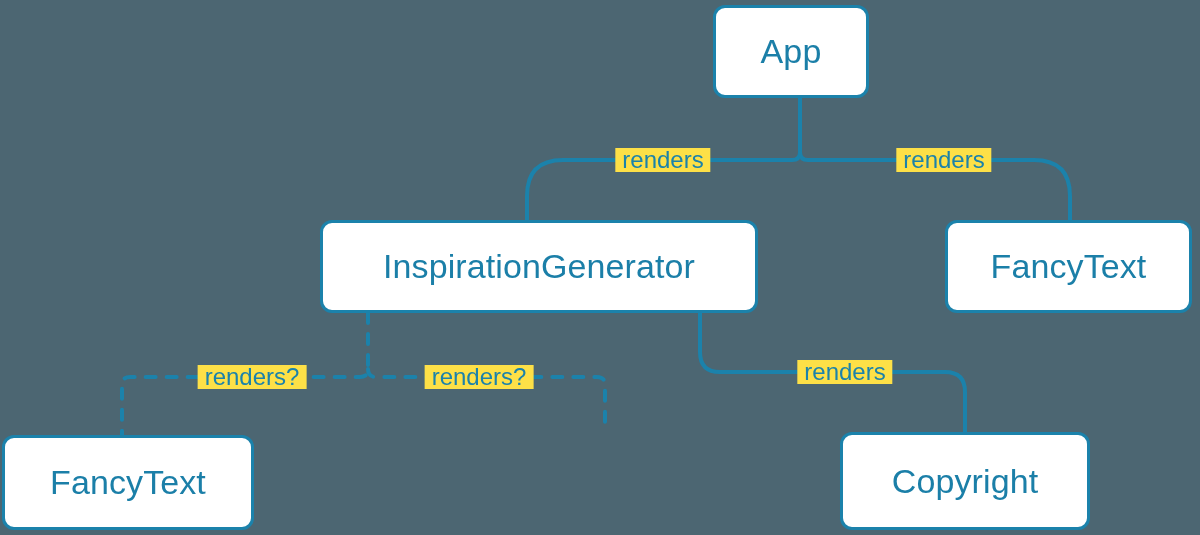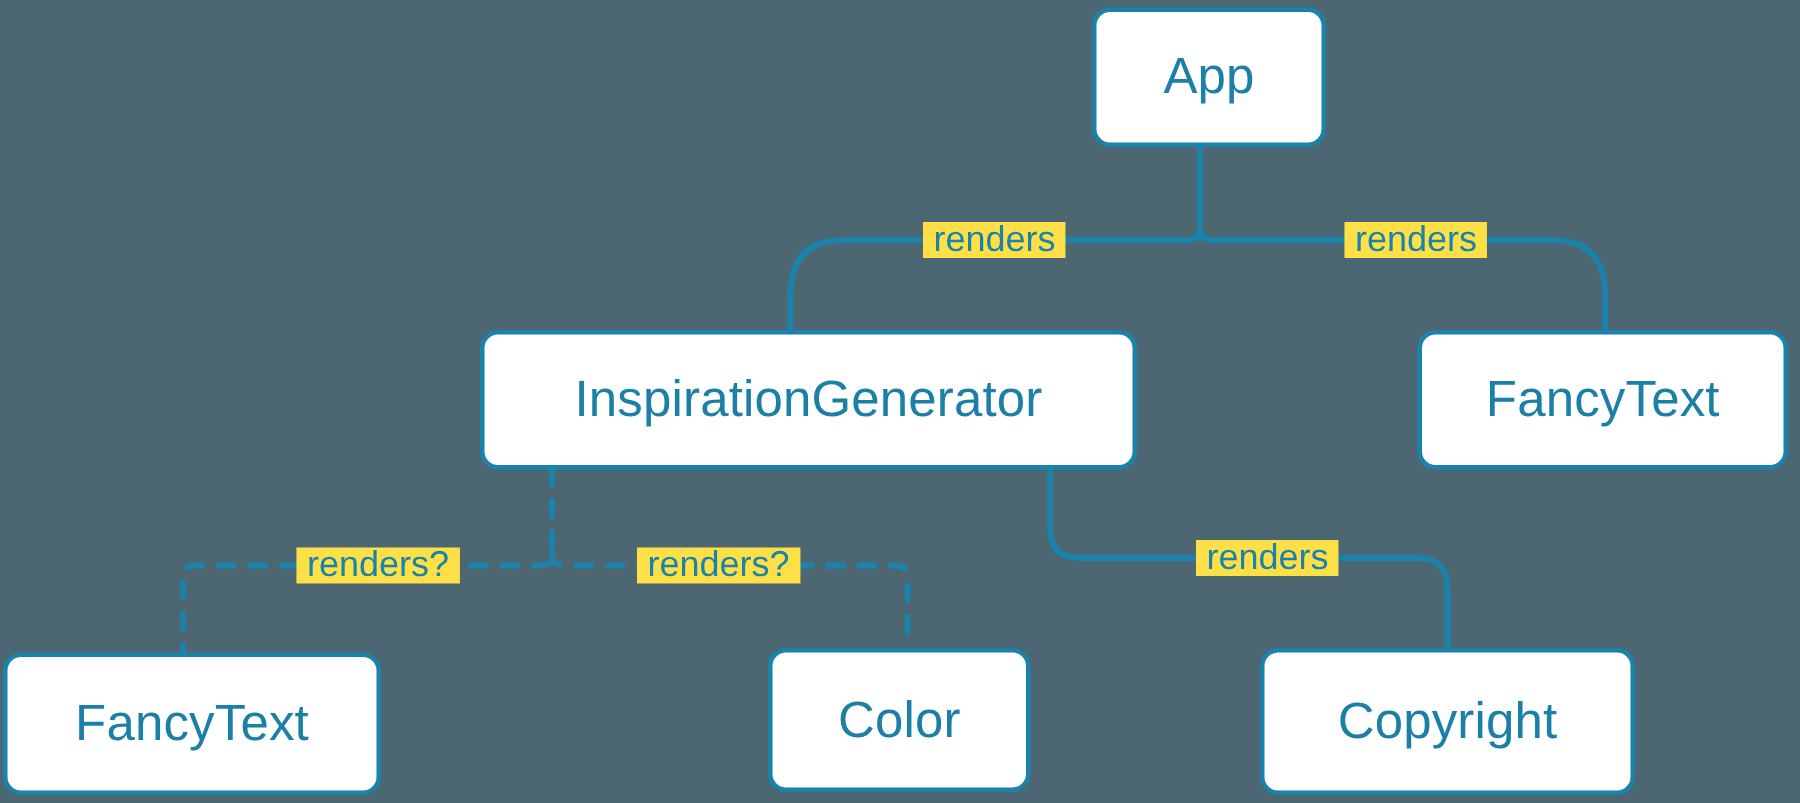--- a/index.html
+++ b/index.html
@@ -64,39 +64,36 @@
 
     <path d="M 800 152 Q 800 160 808 160 L 1034 160 Q 1070 160 1070 196 L 1070 220"></path>
 
     <path stroke-dasharray="10 11" d="M 368 313 L 368 369 Q 368 377 360 377 L 130 377 Q 122 377 122 385 L 122 435"></path>
 
     <path stroke-dasharray="10 11" d="M 368 369 Q 368 377 376 377 L 597 377 Q 605 377 605 385 L 605 432"></path>
 
     <path d="M 700 313 L 700 352 Q 700 372 720 372 L 945 372 Q 965 372 965 392 L 965 432"></path>
   </svg>
 
-  <div class="node" style="left:728px; top:5px; width:156px; height:93px;">
+  <div class="node" style="left:713px; top:5px; width:156px; height:93px;">
     <span>App</span>
   </div>
 
   <div class="node" style="left:320px; top:220px; width:438px; height:93px;">
     <span>InspirationGenerator</span>
   </div>
 
   <div class="node" style="left:945px; top:220px; width:247px; height:93px;">
     <span>FancyText</span>
   </div>
 
   <div class="node" style="left:2px; top:435px; width:252px; height:95px;">
     <span>FancyText</span>
   </div>
 
-  <div class="node" style="left:512px; top:432px; width:175px; height:96px;">
-    <span>Color</span>
-  </div>
 
   <div class="node" style="left:840px; top:432px; width:250px; height:98px;">
     <span>Copyright</span>
   </div>
 
   <div class="edge-label" style="left:663px; top:160px;">renders</div>
 
   <div class="edge-label" style="left:944px; top:160px;">renders</div>
 
   <div class="edge-label" style="left:252px; top:377px;">renders?</div>

